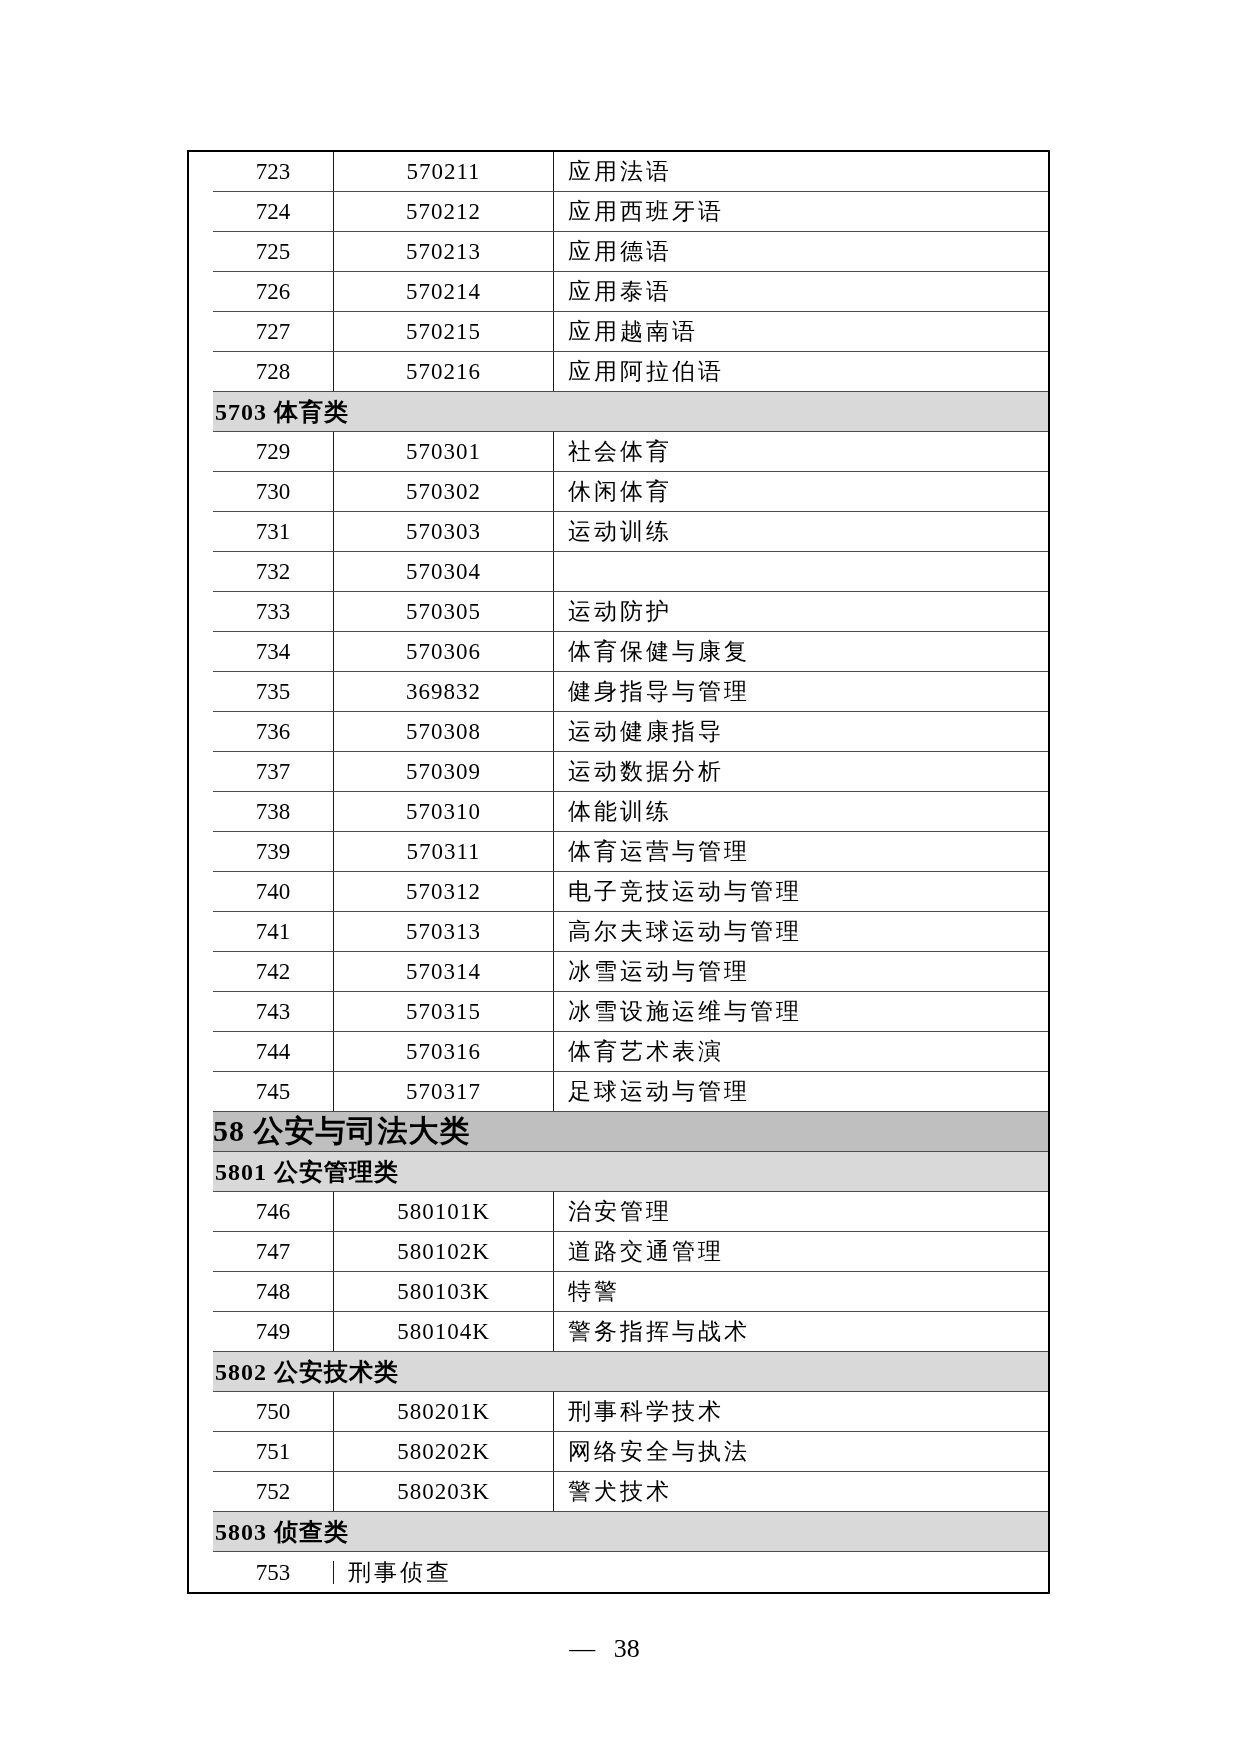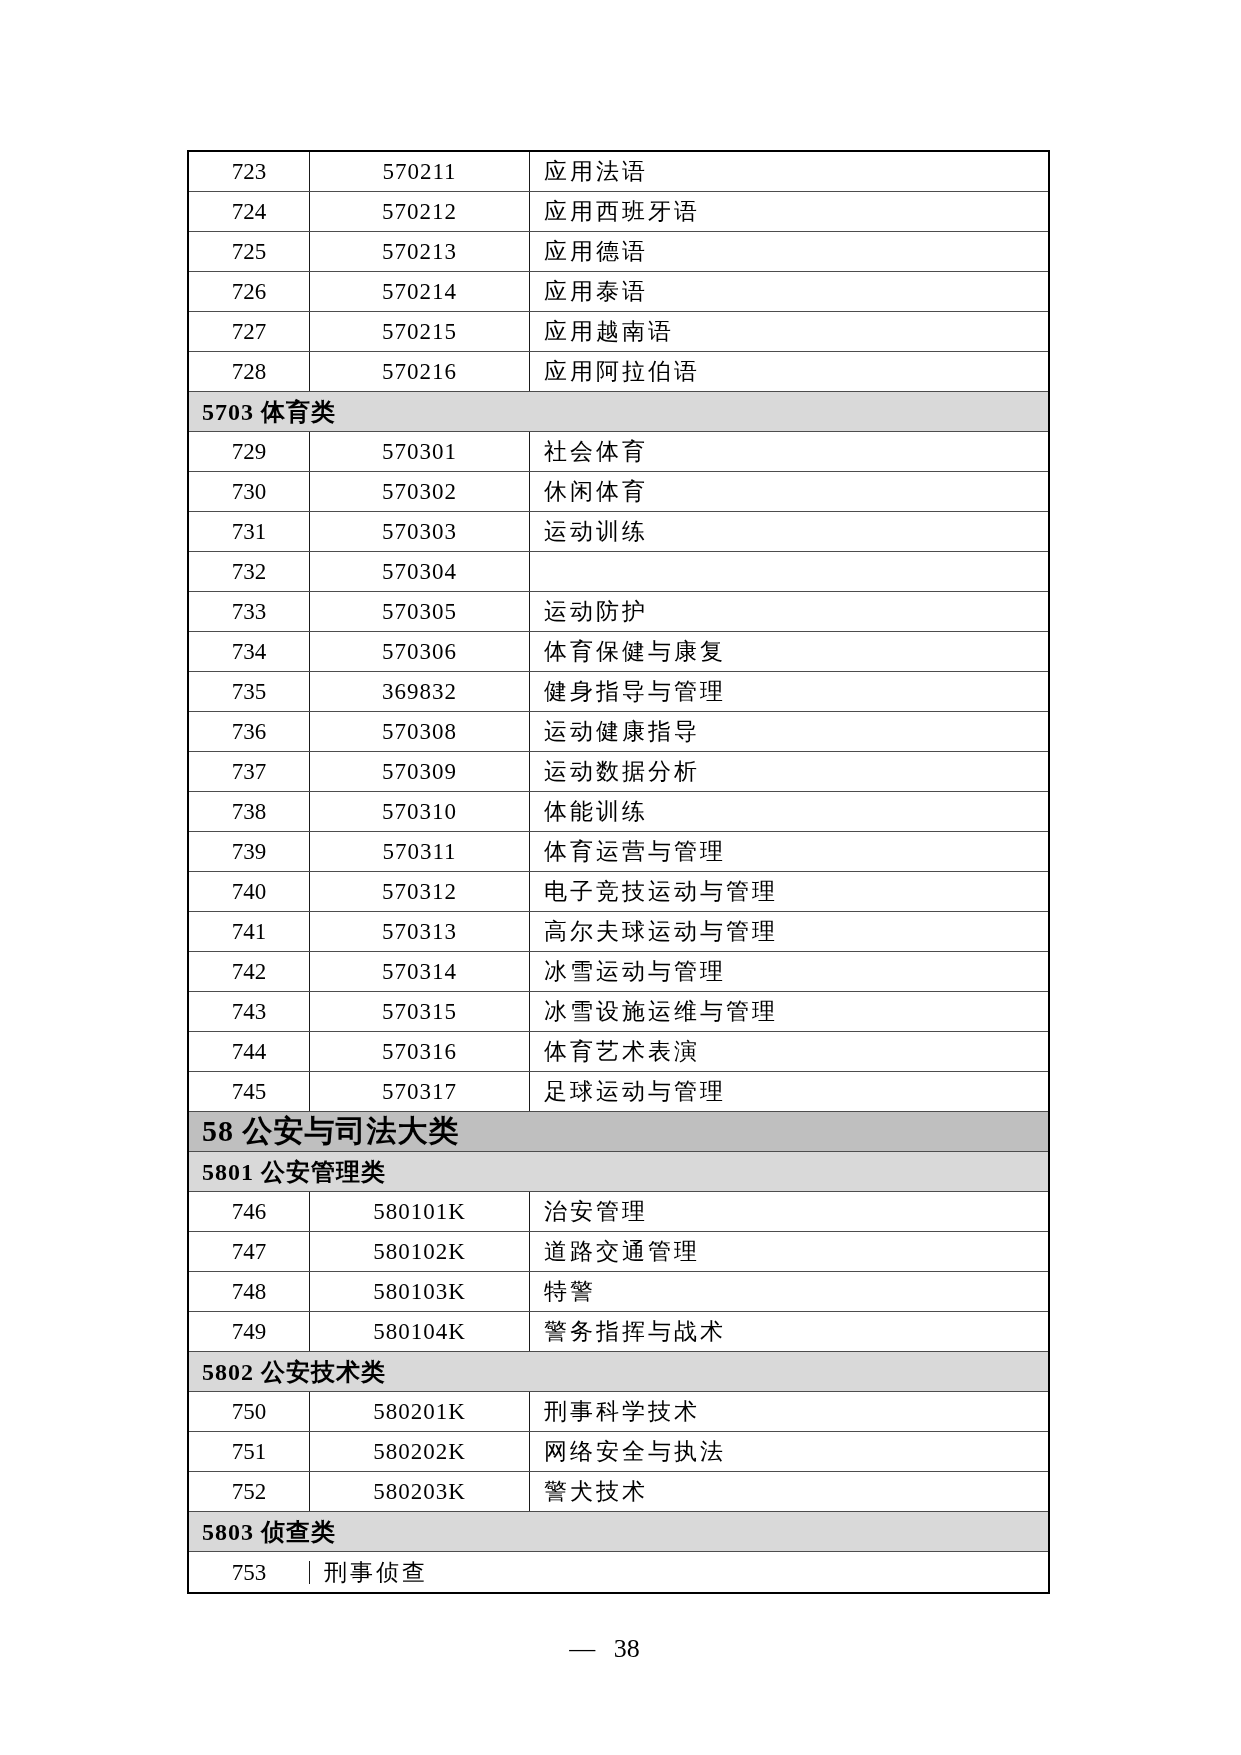--- a/index.html
+++ b/index.html
@@ -20,20 +20,21 @@
     box-sizing: border-box;
     border: 2px solid #000;
     background: #fff;
   }
   .row {
     box-sizing: border-box;
     height: 40px;
     display: flex;
     align-items: stretch;
     border-bottom: 1px solid #4d4d4d;
+    margin-left: 24px;
   }
   .row:last-child { border-bottom: none; align-items: center; }
   .data-row .cell {
     box-sizing: border-box;
     display: flex;
     align-items: center;
     justify-content: center;
     font-size: 23px;
     line-height: 1;
     white-space: nowrap;
@@ -44,29 +45,28 @@
     flex: 1;
     justify-content: flex-start;
     padding-left: 14px;
     letter-spacing: 3px;
   }
   .sub-row {
     background: #d9d9d9;
     font-weight: bold;
     font-size: 24px;
     align-items: center;
-    padding-left: 13px;
+    padding-left: 2px;
     letter-spacing: 1px;
   }
   .cat-row {
     background: #bfbfbf;
     font-weight: bold;
     font-size: 30px;
     align-items: center;
-    padding-left: 13px;
     letter-spacing: 1px;
   }
   .page-footer {
     position: absolute;
     top: 1634px;
     left: 0;
     width: 100%;
     text-align: center;
     font-size: 26px;
     word-spacing: 12px;

